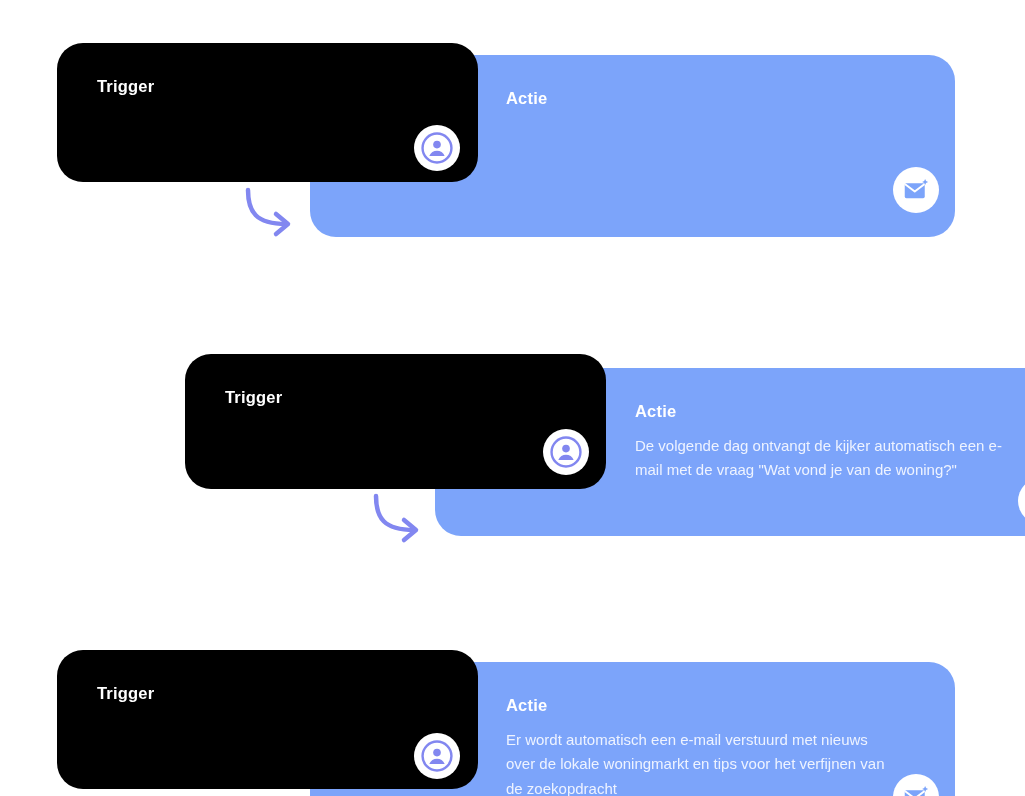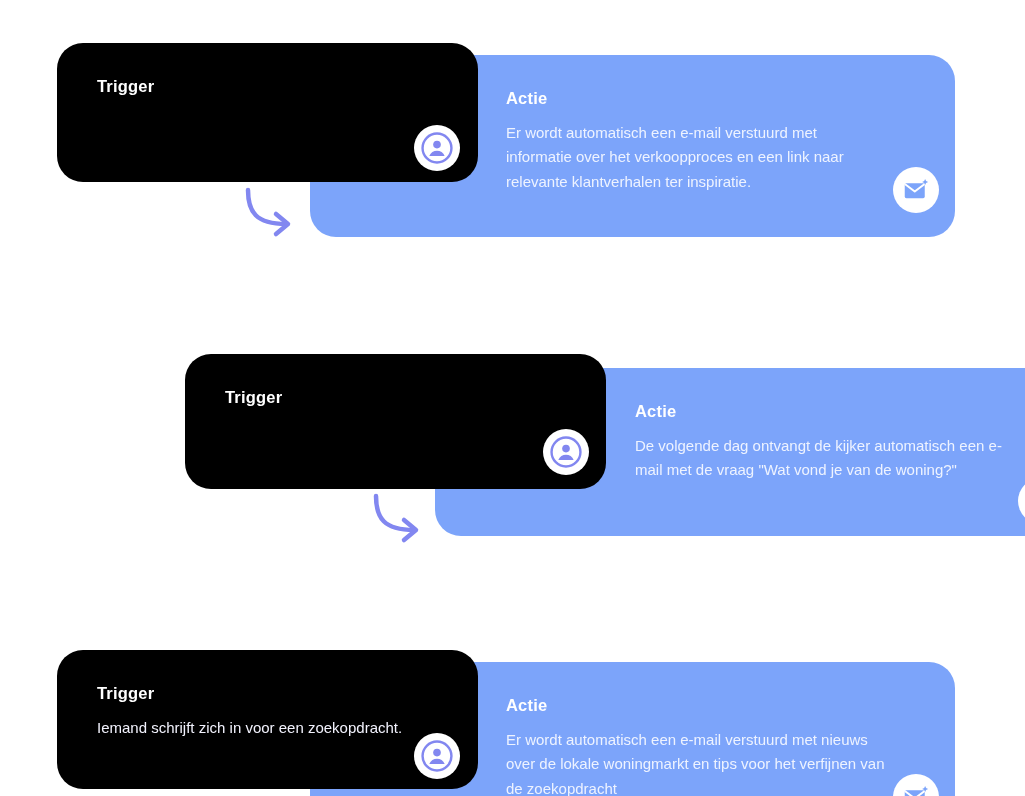--- a/index.html
+++ b/index.html
@@ -96,21 +96,20 @@
 </style>
 </head>
 <body>
 
 <div id="stage">
 
   <div class="flow-block" style="left:0px; top:0px; width:1025px; height:260px;">
 
     <div class="card card-action" style="left:310px; top:55px; width:645px; height:182px; padding-left:196px;">
       <div class="card-title">Actie</div>
-      <div class="card-body" style="max-width:380px;">Er wordt automatisch een e-mail verstuurd met informatie over het verkoopproces en een link naar relevante klantverhalen ter inspiratie.</div>
     </div>
 
     <div class="card card-trigger" style="left:57px; top:43px; width:421px; height:139px;">
       <div class="card-title">Trigger</div>
     </div>
 
     <div class="icon-badge" style="left:414px; top:125px;">
       <svg width="34" height="34" viewBox="0 0 24 24" aria-hidden="true">
         <circle cx="12" cy="12" r="10.2" fill="none" stroke="#8287f0" stroke-width="1.7"></circle>
         <circle cx="12" cy="9.6" r="2.7" fill="#8287f0"></circle>
@@ -163,21 +162,20 @@
 
   <div class="flow-block" style="left:0px; top:0px; width:1025px; height:796px;">
 
     <div class="card card-action" style="left:310px; top:662px; width:645px; height:182px; padding-left:196px;">
       <div class="card-title">Actie</div>
       <div class="card-body" style="max-width:380px;">Er wordt automatisch een e-mail verstuurd met nieuws over de lokale woningmarkt en tips voor het verfijnen van de zoekopdracht</div>
     </div>
 
     <div class="card card-trigger" style="left:57px; top:650px; width:421px; height:139px;">
       <div class="card-title">Trigger</div>
-      <div class="card-body">Iemand schrijft zich in voor een zoekopdracht.</div>
     </div>
 
     <div class="icon-badge" style="left:414px; top:733px;">
       <svg width="34" height="34" viewBox="0 0 24 24" aria-hidden="true">
         <circle cx="12" cy="12" r="10.2" fill="none" stroke="#8287f0" stroke-width="1.7"></circle>
         <circle cx="12" cy="9.6" r="2.7" fill="#8287f0"></circle>
         <path d="M6.6 17.6c0.9-2.5 3-3.7 5.4-3.7s4.5 1.2 5.4 3.7" fill="#8287f0"></path>
       </svg>
     </div>
 

